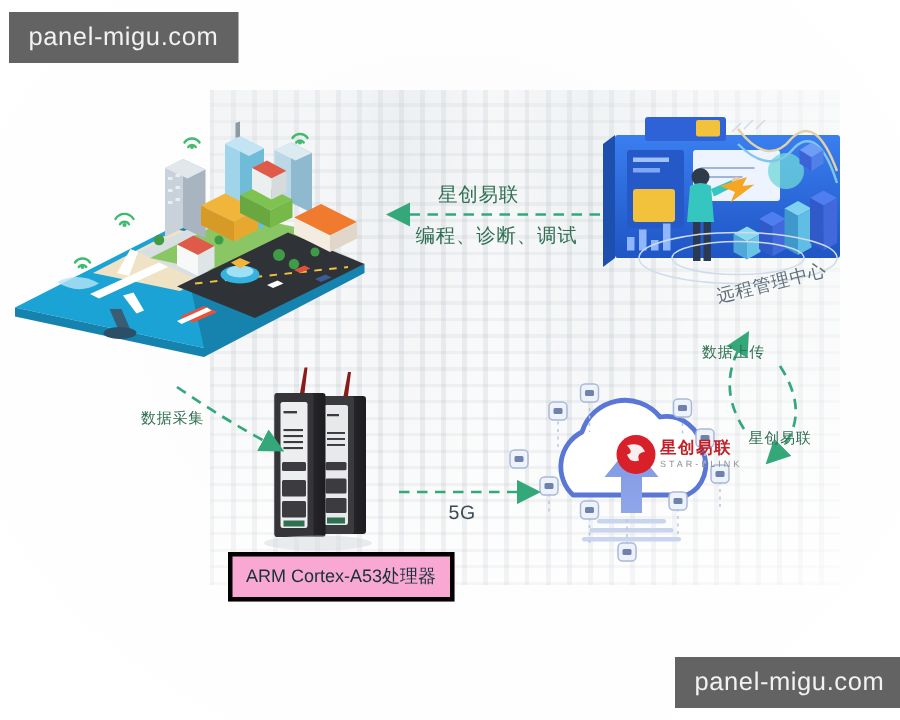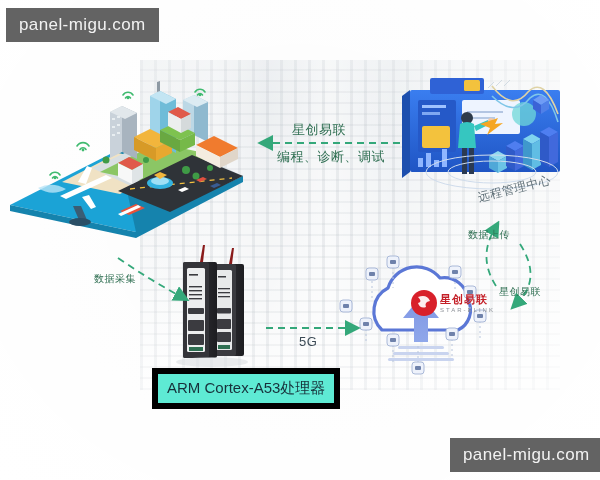--- a/index.html
+++ b/index.html
@@ -25,22 +25,22 @@
 
   .wm{position:absolute;background:#636363;color:#f2f2f2;font-size:17px;letter-spacing:.4px;
       padding:7px 13px;white-space:nowrap;}
   .wm-tl{left:6px;top:8px;}
   .wm-br{left:450px;top:438px;}
 
   .lbl{position:absolute;color:#2f6f52;font-size:10px;white-space:nowrap;letter-spacing:.5px;}
   .lbl.dark{color:#34504a;}
   .lbl-lg{font-size:13px;}
 
-  .chip{position:absolute;border:6px solid #000000;background:#5eead4;color:#17303a;
-        font-size:15px;padding:5px 9px;white-space:nowrap;}
+  .chip{position:absolute;border:3px solid #000000;background:#f9a8d4;color:#17303a;
+        font-size:12px;padding:5px 9px;white-space:nowrap;}
 
   svg.layer{position:absolute;left:0;top:0;width:600px;height:480px;overflow:visible;}
 
   .rot{transform:rotate(-14deg);transform-origin:left top;color:#5f6f77;}
 </style>
 </head>
 <body>
 
 <div id="stage">
 

